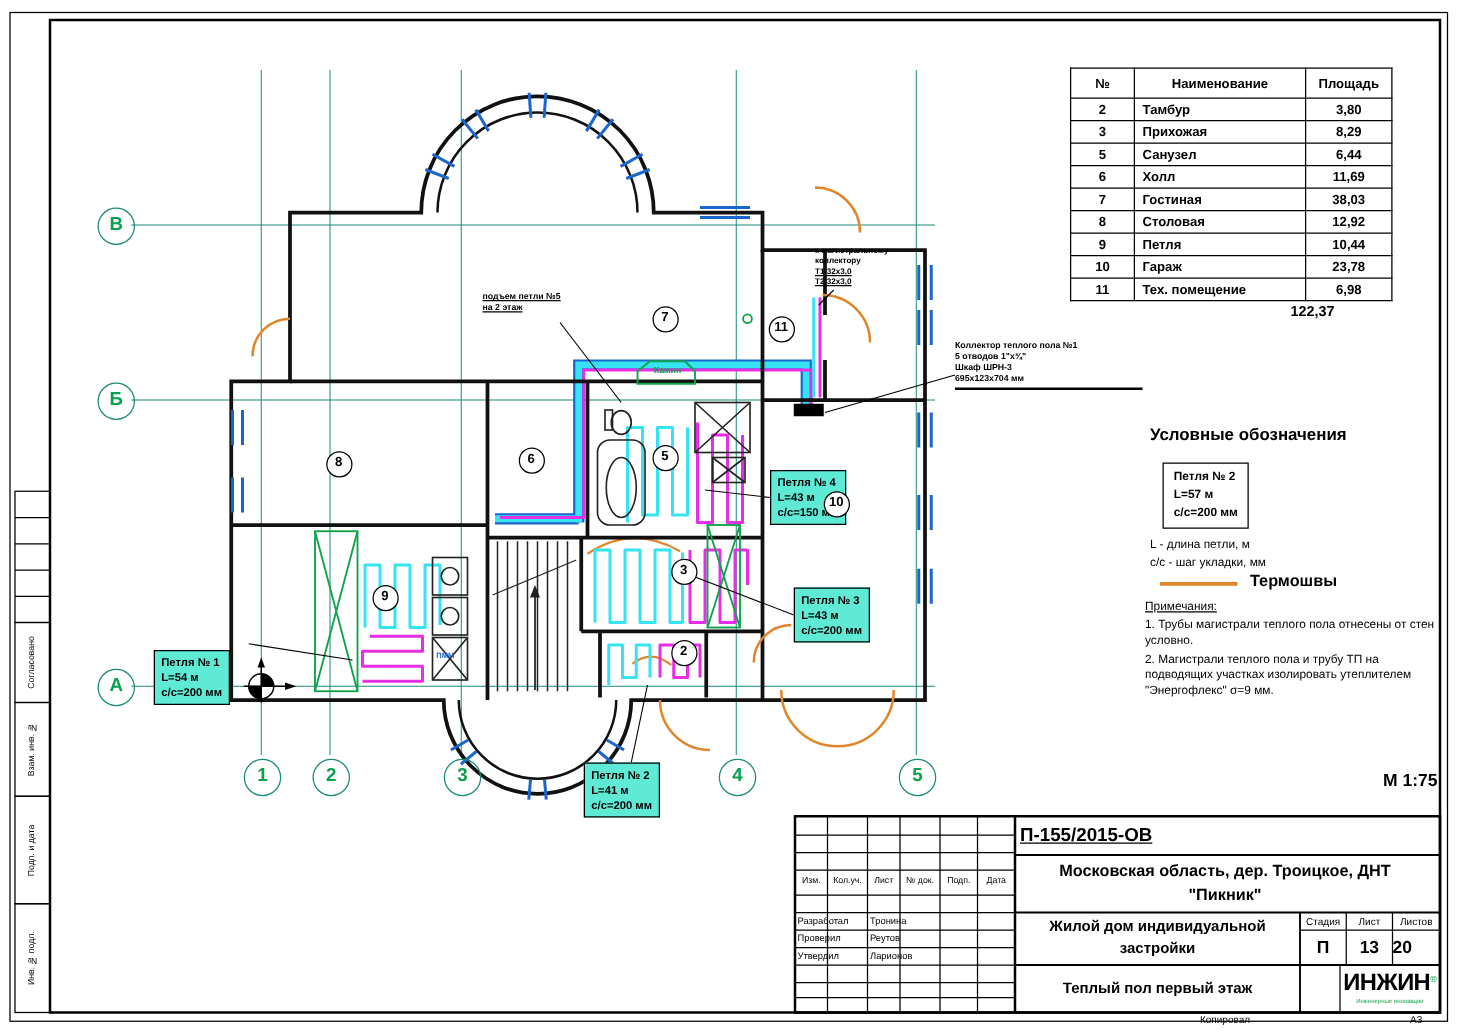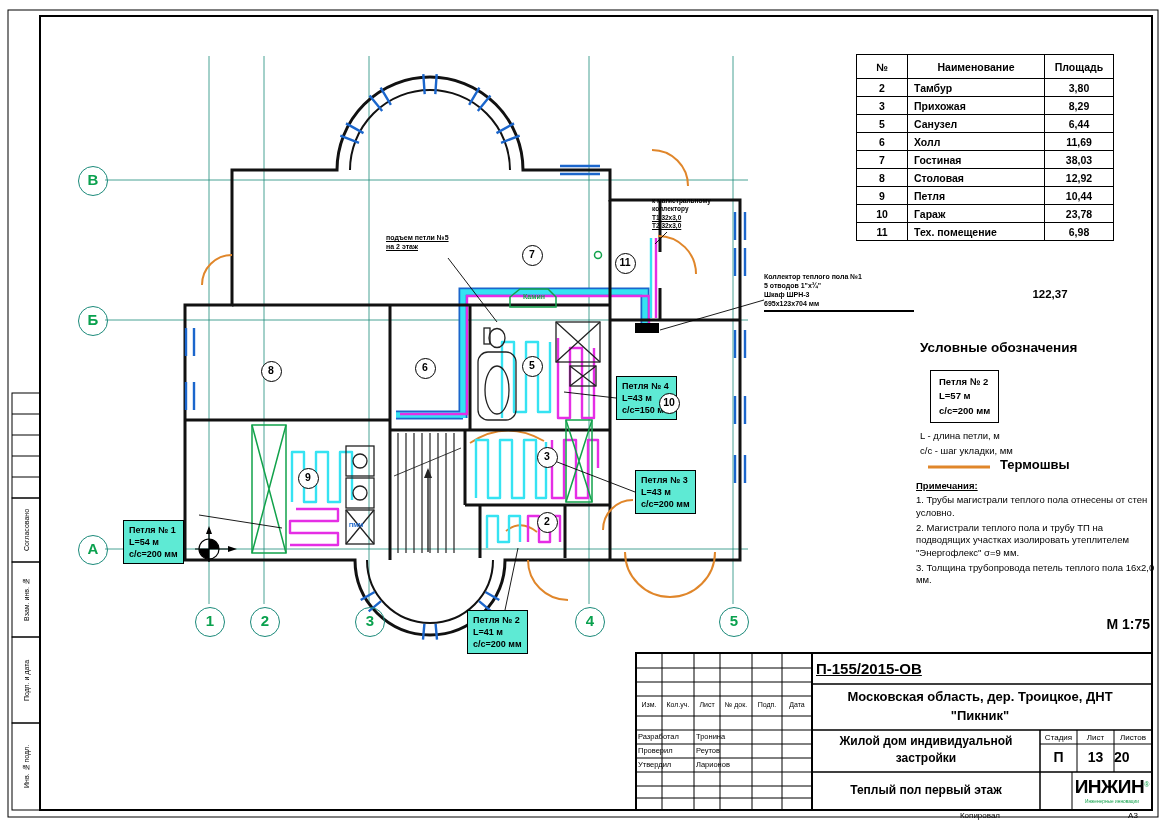--- a/index.html
+++ b/index.html
@@ -268,38 +268,37 @@
         <td class="nm">Гараж</td>
         <td>23,78</td>
       </tr>
   <tr>
         <td>11</td>
         <td class="nm">Тех. помещение</td>
         <td>6,98</td>
       </tr>
 </tbody>
   </table>
-<div class="abs" style="left:1010px;top:244px;width:80px;text-align:center;font:600 11.5px 'Liberation Sans',sans-serif;margin-top:44px;">122,37</div>
+<div class="abs" style="left:1010px;top:244px;width:80px;text-align:center;font:600 11.5px 'Liberation Sans',sans-serif;">122,37</div>
 
 <div class="abs" style="left:920px;top:340px;width:210px;font:600 13.5px 'Liberation Sans',sans-serif;">Условные обозначения</div>
 <div class="abs" style="left:930px;top:370px;border:1px solid #000;padding:4px 8px;font:600 9.5px/1.5 'Liberation Sans',sans-serif;">
   <div>Петля № 2</div>
   <div>L=57 м</div>
   <div>с/с=200 мм</div>
 </div>
 <div class="abs" style="left:920px;top:428px;font:9.5px/1.6 'Liberation Sans',sans-serif;">
   <div>L - длина петли, м</div>
   <div>с/с - шаг укладки, мм</div>
 </div>
 <div class="abs" style="left:1000px;top:457px;font:600 13px 'Liberation Sans',sans-serif;">Термошвы</div>
 <div class="abs" style="left:916px;top:480px;width:240px;font:9.5px/1.3 'Liberation Sans',sans-serif;">
-  <div style="font-weight:bold;text-decoration:underline;margin-bottom:2px;">Примечания:</div>
+  <div style="font-weight:normal;text-decoration:underline;margin-bottom:2px;">Примечания:</div>
   <div style="margin-bottom:3px;">1. Трубы магистрали теплого пола отнесены от стен условно.</div>
   <div style="margin-bottom:3px;">2. Магистрали теплого пола и трубу ТП на подводящих участках изолировать утеплителем "Энергофлекс" σ=9 мм.</div>
-  <div>3. Толщина трубопровода петель теплого пола 16х2,0 мм.</div>
 </div>
 
 <div class="tb-text" style="left:816px;top:660px;width:326px;font:bold 15px 'Liberation Sans',sans-serif;text-decoration:underline;">П-155/2015-ОВ</div>
 <div class="tb-text" style="left:830px;top:688px;width:300px;text-align:center;font:bold 13px/1.45 'Liberation Sans',sans-serif;">Московская область, дер. Троицкое, ДНТ "Пикник"</div>
 <div class="tb-text" style="left:814px;top:733px;width:224px;text-align:center;font:bold 12px/1.4 'Liberation Sans',sans-serif;">Жилой дом индивидуальной застройки</div>
 <div class="tb-text" style="left:814px;top:783px;width:224px;text-align:center;font:bold 12px 'Liberation Sans',sans-serif;">Теплый пол первый этаж</div>
 
 <div class="tb-text" style="left:1040px;top:733px;width:37px;text-align:center;font:8px 'Liberation Sans',sans-serif;">Стадия</div>
 <div class="tb-text" style="left:1077px;top:733px;width:37px;text-align:center;font:8px 'Liberation Sans',sans-serif;">Лист</div>
 <div class="tb-text" style="left:1114px;top:733px;width:38px;text-align:center;font:8px 'Liberation Sans',sans-serif;">Листов</div>

